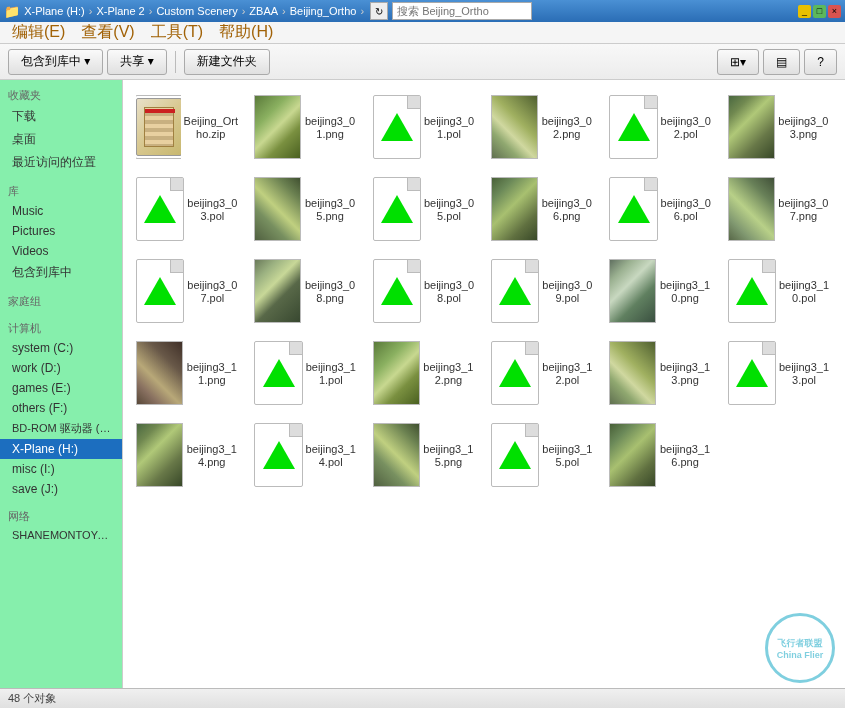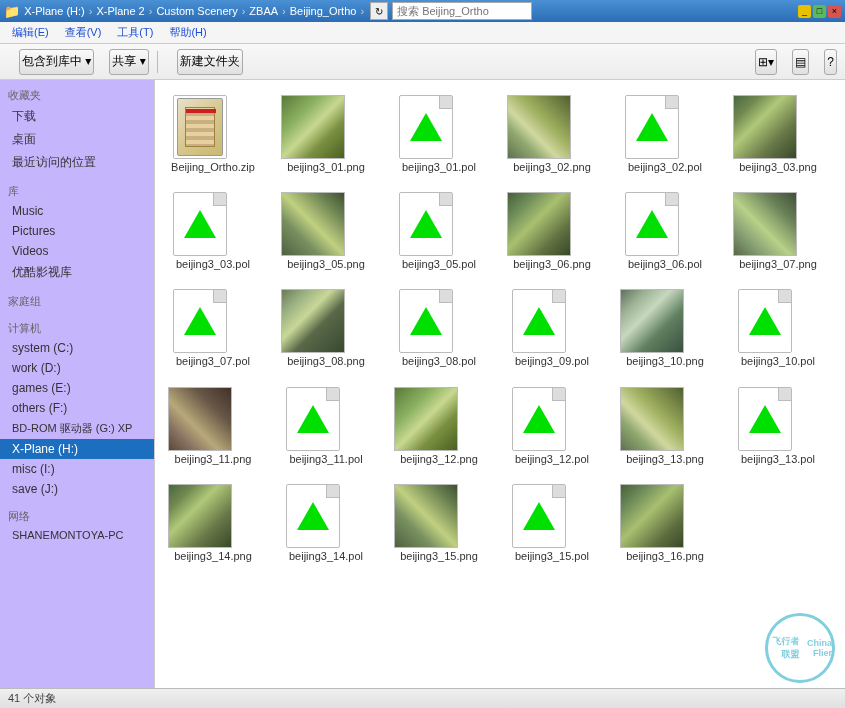--- a/index.html
+++ b/index.html
@@ -27,57 +27,56 @@
 
     
     .menu-bar {
       height: 22px;
       background: #f5f5f5;
       display: flex;
       align-items: center;
       border-bottom: 1px solid #ccc;
       padding: 0 4px;
     }
-    .menu-item { padding: 2px 8px; cursor: pointer; font-size: 11px; color: #1d4ed8; }
+    .menu-item { padding: 2px 8px; cursor: pointer; font-size: 16px; color: #a16207; }
 
     
     .toolbar {
       height: 36px;
       background: linear-gradient(to bottom, #f8f8f8, #ececec);
       border-bottom: 1px solid #ccc;
       display: flex;
       align-items: center;
       padding: 0 8px;
       gap: 4px;
     }
     .toolbar-btn {
       height: 26px;
       background: linear-gradient(to bottom, #fafafa, #e0e0e0);
       border: 1px solid #aaa;
       border-radius: 3px;
-      padding: 0 2px;
+      padding: 0 12px;
       cursor: pointer;
       font-size: 12px;
       display: flex;
       align-items: center;
       gap: 4px;
-      margin-left: 11px;
     }
     .toolbar-sep { width: 1px; height: 22px; background: #bbb; margin: 0 4px; }
 
     
     .main-layout {
       display: flex;
       height: calc(708px - 22px - 22px - 36px - 20px);
     }
 
     
     .sidebar {
-      width: 155px;
-      background: #c4b5fd;
+      width: 123px;
+      background: #86efac;
       border-right: 1px solid #ccc;
       overflow-y: auto;
       overflow-x: hidden;
       padding: 4px 0;
     }
     .sidebar-section-label {
       font-size: 11px;
       color: #666;
       padding: 4px 8px 2px 8px;
       font-weight: normal;
@@ -111,21 +110,22 @@
     .content::-webkit-scrollbar-thumb { background: #c1c1c1; border: 2px solid #f1f1f1; border-radius: 4px; }
 
     .file-grid {
       display: grid;
       grid-template-columns: repeat(6, 1fr);
       gap: 4px;
     }
 
     .file-item {
       display: flex;
-      flex-direction: column;
+      flex-direction: row;
+      align-items: center;
       padding: 6px 4px;
       cursor: pointer;
       border: 1px solid transparent;
       border-radius: 2px;
       min-width: 0;
     }
 
     .file-icon {
       width: 64px;
       height: 64px;
@@ -255,21 +255,21 @@
       right: 10px;
       opacity: 0.5;
       text-align: right;
       pointer-events: none;
     }
     .watermark-circle {
       width: 70px; height: 70px;
       border: 3px solid #00a0c0;
       border-radius: 50%;
       display: flex;
-      flex-direction: row;
+      flex-direction: column;
       align-items: center;
       justify-content: center;
       font-size: 9px;
       color: #00a0c0;
       font-weight: bold;
     }
     .refresh-btn { width: 18px; height: 18px; border: 1px solid #aaa; background: #eee; cursor: pointer; display:flex; align-items:center; justify-content:center; font-size:10px; }
     .search-bar { height: 18px; border: 1px solid #aaa; background: white; width: 140px; font-size: 11px; padding: 0 4px; }
   </style>
 </head>
@@ -324,21 +324,21 @@
     <div class="sidebar-section-label">收藏夹</div>
     <div class="sidebar-item">下载</div>
     <div class="sidebar-item">桌面</div>
     <div class="sidebar-item">最近访问的位置</div>
 
     <div style="height:6px"></div>
     <div class="sidebar-section-label">库</div>
     <div class="sidebar-item">Music</div>
     <div class="sidebar-item">Pictures</div>
     <div class="sidebar-item">Videos</div>
-    <div class="sidebar-item">优酷影视库</div>
+    <div class="sidebar-item">包含到库中</div>
 
     <div style="height:6px"></div>
     <div class="sidebar-section-label">家庭组</div>
 
     <div style="height:6px"></div>
     <div class="sidebar-section-label">计算机</div>
     <div class="sidebar-item">system (C:)</div>
     <div class="sidebar-item">work (D:)</div>
     <div class="sidebar-item">games (E:)</div>
     <div class="sidebar-item">others (F:)</div>
@@ -559,21 +559,21 @@
           <div class="file-icon">
       <div class="png-icon sat-5"></div>
           </div>
           <div class="file-label">beijing3_16.png</div>
         </div>
       </div>
   </div>
 </div>
 
 <div class="status-bar">
-  <span>41 个对象</span>
+  <span>48 个对象</span>
 </div>
 
 <div class="watermark">
   <div class="watermark-circle">
     <span>飞行者联盟</span>
     <span>China Flier</span>
   </div>
 </div>
 
 </body></html>

